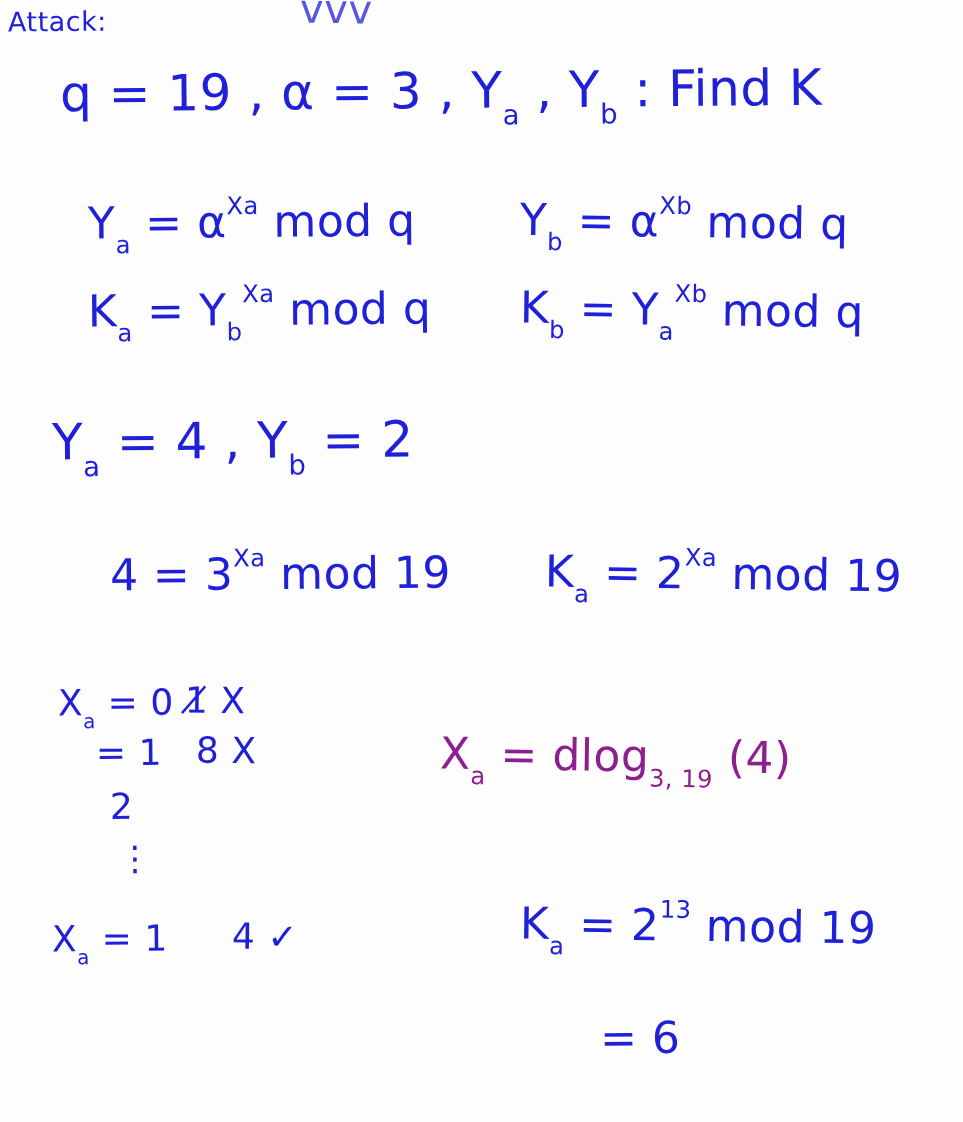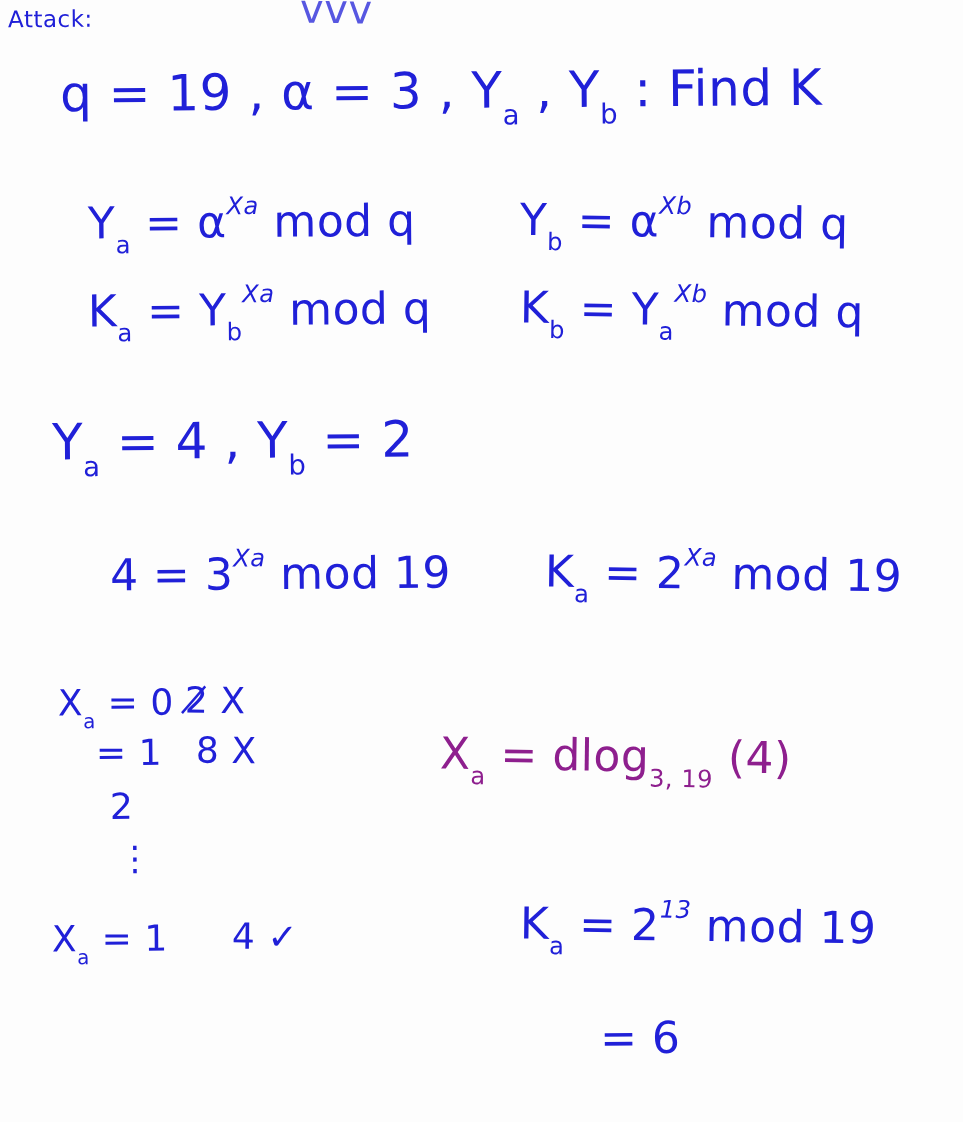--- a/index.html
+++ b/index.html
@@ -20,37 +20,36 @@
     color: #1a1aff;
     white-space: nowrap;
     font-family: "DejaVu Sans", sans-serif;
     font-weight: 400;
     letter-spacing: 0.5px;
   }
   .ink-blue { color: #2020d8; }
   .ink-purple { color: #8e1f8e; }
 
   
-  .s-small { font-size: 23px; }
+  .s-small { font-size: 27px; }
   .s-med   { font-size: 36px; }
   .s-lg    { font-size: 44px; }
   .s-xl    { font-size: 50px; }
 
   .sub {
     font-size: 0.55em;
     vertical-align: sub;
     position: relative;
     top: 0.22em;
   }
   .sup {
     font-size: 0.55em;
     vertical-align: super;
     position: relative;
     top: -0.30em;
-    font-style: italic;
   }
   .j2 { transform: rotate(0.8deg); }
   .j3 { transform: rotate(-0.5deg); }
 
   .topcut {
     position: absolute;
     left: 300px;
     top: -14px;
     font-size: 40px;
     color: #2020d8;
@@ -94,21 +93,21 @@
     <span>4 = 3</span><span class="sup">Xa</span><span> mod 19</span>
   </div>
 
   <div class="hw ink-blue s-lg j2" style="left:545px; top:548px;">
     <span>K</span><span class="sub">a</span><span> = 2</span><span class="sup">Xa</span><span> mod 19</span>
   </div>
 
   <div class="hw ink-blue s-med j3" style="left:58px; top:682px;">
     <span>X</span><span class="sub">a</span><span> = 0</span>
   </div>
-  <div class="hw ink-blue s-med j2" style="left:185px; top:680px;">2̸ X</div>
+  <div class="hw ink-blue s-med j2" style="left:185px; top:680px;">1̸ X</div>
 
   <div class="hw ink-blue s-med j3" style="left:96px; top:732px;"> = 1</div>
   <div class="hw ink-blue s-med j2" style="left:196px; top:730px;">8 X</div>
 
   <div class="hw ink-blue s-med j3" style="left:110px; top:786px;"> 2</div>
 
   <div class="hw ink-blue s-med j3" style="left:118px; top:838px; font-size:34px;">⋮</div>
 
   <div class="hw ink-blue s-med j3" style="left:52px; top:918px;">
     <span>X</span><span class="sub">a</span><span> = 1</span>

